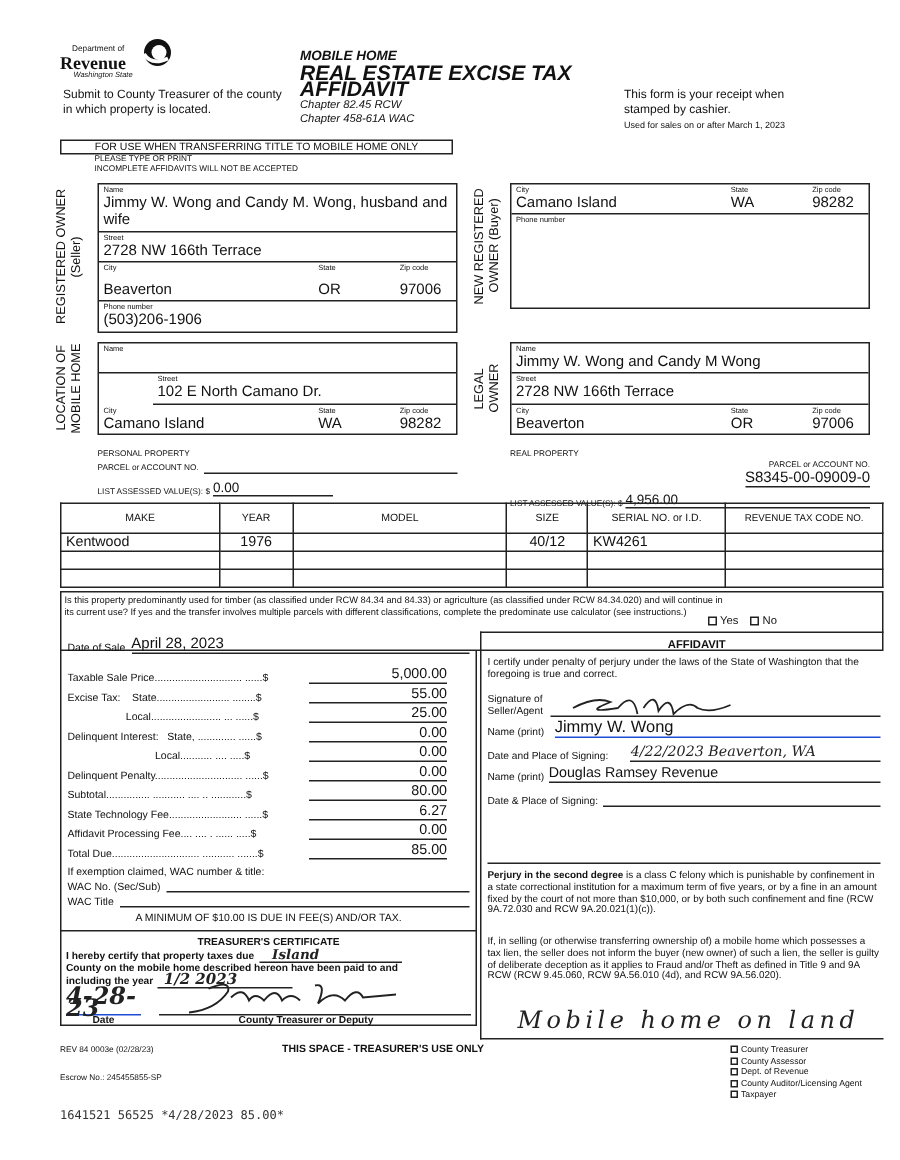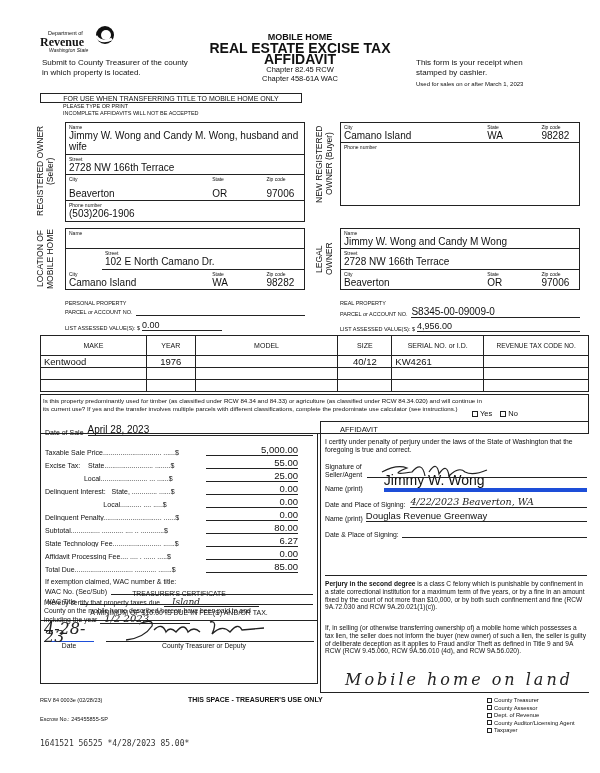--- a/index.html
+++ b/index.html
@@ -33,21 +33,21 @@
   <div style="position:absolute;left:0;top:8px;font-size:12px;font-weight:bold;font-family:'Liberation Serif',serif;">Revenue</div>
   <div style="position:absolute;left:9px;top:20px;font-size:5px;font-style:italic;">Washington State</div>
   <svg style="position:absolute;left:52px;top:-3px;" width="24" height="24" viewBox="0 0 24 24">
     <circle cx="13" cy="11" r="9" fill="#111"></circle>
     <circle cx="14" cy="11" r="5" fill="#fff"></circle>
     <path d="M4 12 Q9 20 20 15" stroke="#fff" stroke-width="2.5" fill="none"></path>
   </svg>
 </div>
 <div class="abs" style="left:42px;top:58px;width:150px;font-size:8px;line-height:10px;">Submit to County Treasurer of the county in which property is located.</div>
 
-<div class="abs" style="left:200px;top:32px;width:200px;text-align:center;">
+<div class="abs" style="left:200px;top:32px;width:200px;text-align:left;font-style:italic;">
   <div style="font-size:9px;font-weight:bold;line-height:11px;">MOBILE HOME</div>
   <div style="font-size:14px;font-weight:bold;line-height:11px;">REAL ESTATE EXCISE TAX AFFIDAVIT</div>
   <div style="font-size:7.5px;line-height:9px;">Chapter 82.45 RCW</div>
   <div style="font-size:7.5px;line-height:9px;">Chapter 458-61A WAC</div>
 </div>
 
 <div class="abs" style="left:416px;top:58px;width:130px;font-size:8px;line-height:10px;">This form is your receipt when stamped by cashier.</div>
 <div class="abs" style="left:416px;top:81px;font-size:6px;">Used for sales on or after March 1, 2023</div>
 
 <div class="abs box" style="left:40px;top:93px;width:262px;height:10px;font-size:7px;line-height:9px;text-align:center;">FOR USE WHEN TRANSFERRING TITLE TO MOBILE HOME ONLY</div>
@@ -167,21 +167,21 @@
     <span class="line" style="flex:1;margin-left:4px;height:9px;font-size:10px;"></span>
   </div>
   <div style="display:flex;align-items:flex-end;margin-top:4px;">
     <span class="tiny" style="white-space:nowrap;">LIST ASSESSED VALUE(S): $</span>
     <span style="width:80px;border-bottom:1px solid #222;font-size:9px;margin-left:2px;">0.00</span>
   </div>
 </div>
 
 <div class="abs" style="left:340px;top:300px;width:240px;">
   <div class="tiny" style="line-height:7px;">REAL PROPERTY</div>
-  <div style="display:flex;align-items:flex-end;">
+  <div style="display:flex;align-items:flex-end;flex-direction:column;">
     <span class="tiny" style="line-height:7px;white-space:nowrap;">PARCEL or ACCOUNT NO.</span>
     <span class="line" style="flex:1;margin-left:4px;height:11px;font-size:10px;line-height:10px;">S8345-00-09009-0</span>
   </div>
   <div style="display:flex;align-items:flex-end;margin-top:3px;">
     <span class="tiny" style="white-space:nowrap;">LIST ASSESSED VALUE(S): $</span>
     <span style="flex:1;border-bottom:1px solid #222;font-size:9px;margin-left:2px;">4,956.00</span>
   </div>
 </div>
 
 <div class="abs" style="left:40px;top:335px;width:549px;">
@@ -295,21 +295,21 @@
     <span style="flex:1;border-bottom:1px solid #222;margin-left:4px;height:8px;"></span>
   </div>
   <div style="display:flex;align-items:flex-end;height:10px;">
     <span style="white-space:nowrap;">WAC Title</span>
     <span style="flex:1;border-bottom:1px solid #222;margin-left:4px;height:8px;"></span>
   </div>
   <div style="text-align:center;margin-top:4px;">A MINIMUM OF $10.00 IS DUE IN FEE(S) AND/OR TAX.</div>
 </div>
 <div class="abs" style="left:40px;top:620px;width:278px;border-top:1px solid #222;"></div>
 
-<div class="abs" style="left:44px;top:590px;width:270px;font-size:6.8px;line-height:8px;">
+<div class="abs" style="left:44px;top:625px;width:270px;font-size:6.8px;line-height:8px;font-weight:bold;">
   <div style="text-align:center;">TREASURER'S CERTIFICATE</div>
   <div style="display:flex;align-items:flex-end;">
     <span style="white-space:nowrap;">I hereby certify that property taxes due</span>
     <span class="hand" style="width:95px;border-bottom:1px solid #222;margin-left:4px;font-size:9px;padding-left:8px;">Island</span>
   </div>
   <div>County on the mobile home described hereon have been paid to and</div>
   <div style="display:flex;align-items:flex-end;">
     <span style="white-space:nowrap;">including the year</span>
     <span class="hand" style="width:90px;border-bottom:1px solid #222;margin-left:3px;font-size:10px;padding-left:4px;">1/2 2023</span>
   </div>
@@ -321,43 +321,43 @@
       </svg>
     </span>
   </div>
   <div style="display:flex;">
     <span style="width:50px;text-align:center;">Date</span>
     <span style="flex:1;text-align:center;">County Treasurer or Deputy</span>
   </div>
 </div>
 
 <div class="abs" style="left:320px;top:421px;width:269px;height:272px;border-left:1px solid #222;border-top:1px solid #222;"></div>
-<div class="abs" style="left:320px;top:425px;width:269px;text-align:left;font-size:7.5px;font-weight:normal;padding-left:20px;">AFFIDAVIT</div>
+<div class="abs" style="left:320px;top:425px;width:269px;text-align:center;font-size:7.5px;font-weight:bold;padding-left:20px;">AFFIDAVIT</div>
 <div class="abs" style="left:325px;top:438px;width:262px;font-size:6.8px;line-height:8px;">I certify under penalty of perjury under the laws of the State of Washington that the foregoing is true and correct.</div>
 
 <div class="abs" style="left:325px;top:460px;width:262px;font-size:6.8px;">
   <div style="display:flex;align-items:flex-end;height:18px;">
     <span style="width:38px;line-height:7.5px;">Signature of Seller/Agent</span>
     <span style="flex:1;border-bottom:1px solid #222;margin-left:4px;height:18px;position:relative;">
       <svg width="120" height="22" viewBox="0 0 120 22" style="position:absolute;left:10px;top:-2px;">
         <path d="M5 14 Q20 6 30 10 Q10 18 35 14 Q45 2 48 18 M52 14 Q60 2 62 16 Q70 4 72 18 Q82 8 88 14 Q96 18 110 12" stroke="#222" stroke-width="1.2" fill="none"></path>
       </svg>
     </span>
   </div>
   <div style="display:flex;align-items:flex-end;height:14px;">
     <span style="white-space:nowrap;">Name (print)</span>
-    <span style="flex:1;border-bottom:4px solid #1d4ed8;margin-left:21px;font-size:14px;">Jimmy W. Wong</span>
+    <span style="flex:1;border-bottom:1px solid #1d4ed8;margin-left:7px;font-size:11px;">Jimmy W. Wong</span>
   </div>
   <div style="display:flex;align-items:flex-end;height:16px;">
     <span style="white-space:nowrap;">Date and Place of Signing:</span>
-    <span class="hand" style="flex:1;border-bottom:1px solid #222;margin-left:5px;font-size:9.5px;">4/22/2023  Beaverton, WA</span>
+    <span class="hand" style="flex:1;border-bottom:1px solid #222;margin-left:15px;font-size:9.5px;">4/22/2023  Beaverton, WA</span>
   </div>
   <div style="display:flex;align-items:flex-end;height:14px;">
     <span style="white-space:nowrap;">Name (print)</span>
-    <span style="flex:1;border-bottom:1px solid #222;margin-left:3px;font-size:9.5px;">Douglas Revenue Greenway</span>
+    <span style="flex:1;border-bottom:1px solid #222;margin-left:3px;font-size:9.5px;">Douglas Ramsey Revenue</span>
   </div>
   <div style="display:flex;align-items:flex-end;height:16px;">
     <span style="white-space:nowrap;">Date &amp; Place of Signing:</span>
     <span style="flex:1;border-bottom:1px solid #222;margin-left:3px;height:10px;"></span>
   </div>
 </div>
 <div class="abs" style="left:325px;top:575px;width:262px;border-top:1px solid #222;"></div>
 
 <div class="abs" style="left:325px;top:580px;width:262px;font-size:6.6px;line-height:7.8px;">
   <b>Perjury in the second degree</b><span> is a class C felony which is punishable by confinement in a state correctional institution for a maximum term of five years, or by a fine in an amount fixed by the court of not more than $10,000, or by both such confinement and fine (RCW 9A.72.030 and RCW 9A.20.021(1)(c)).</span>

